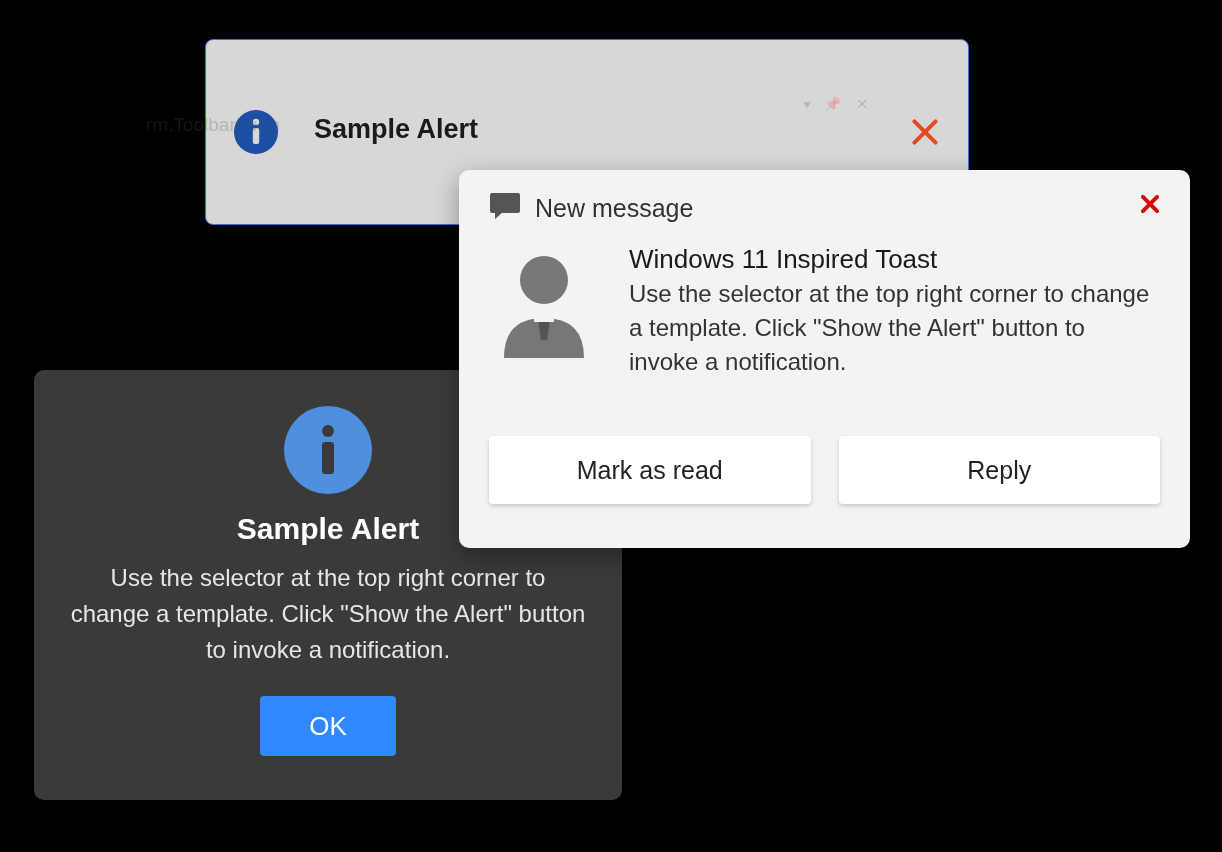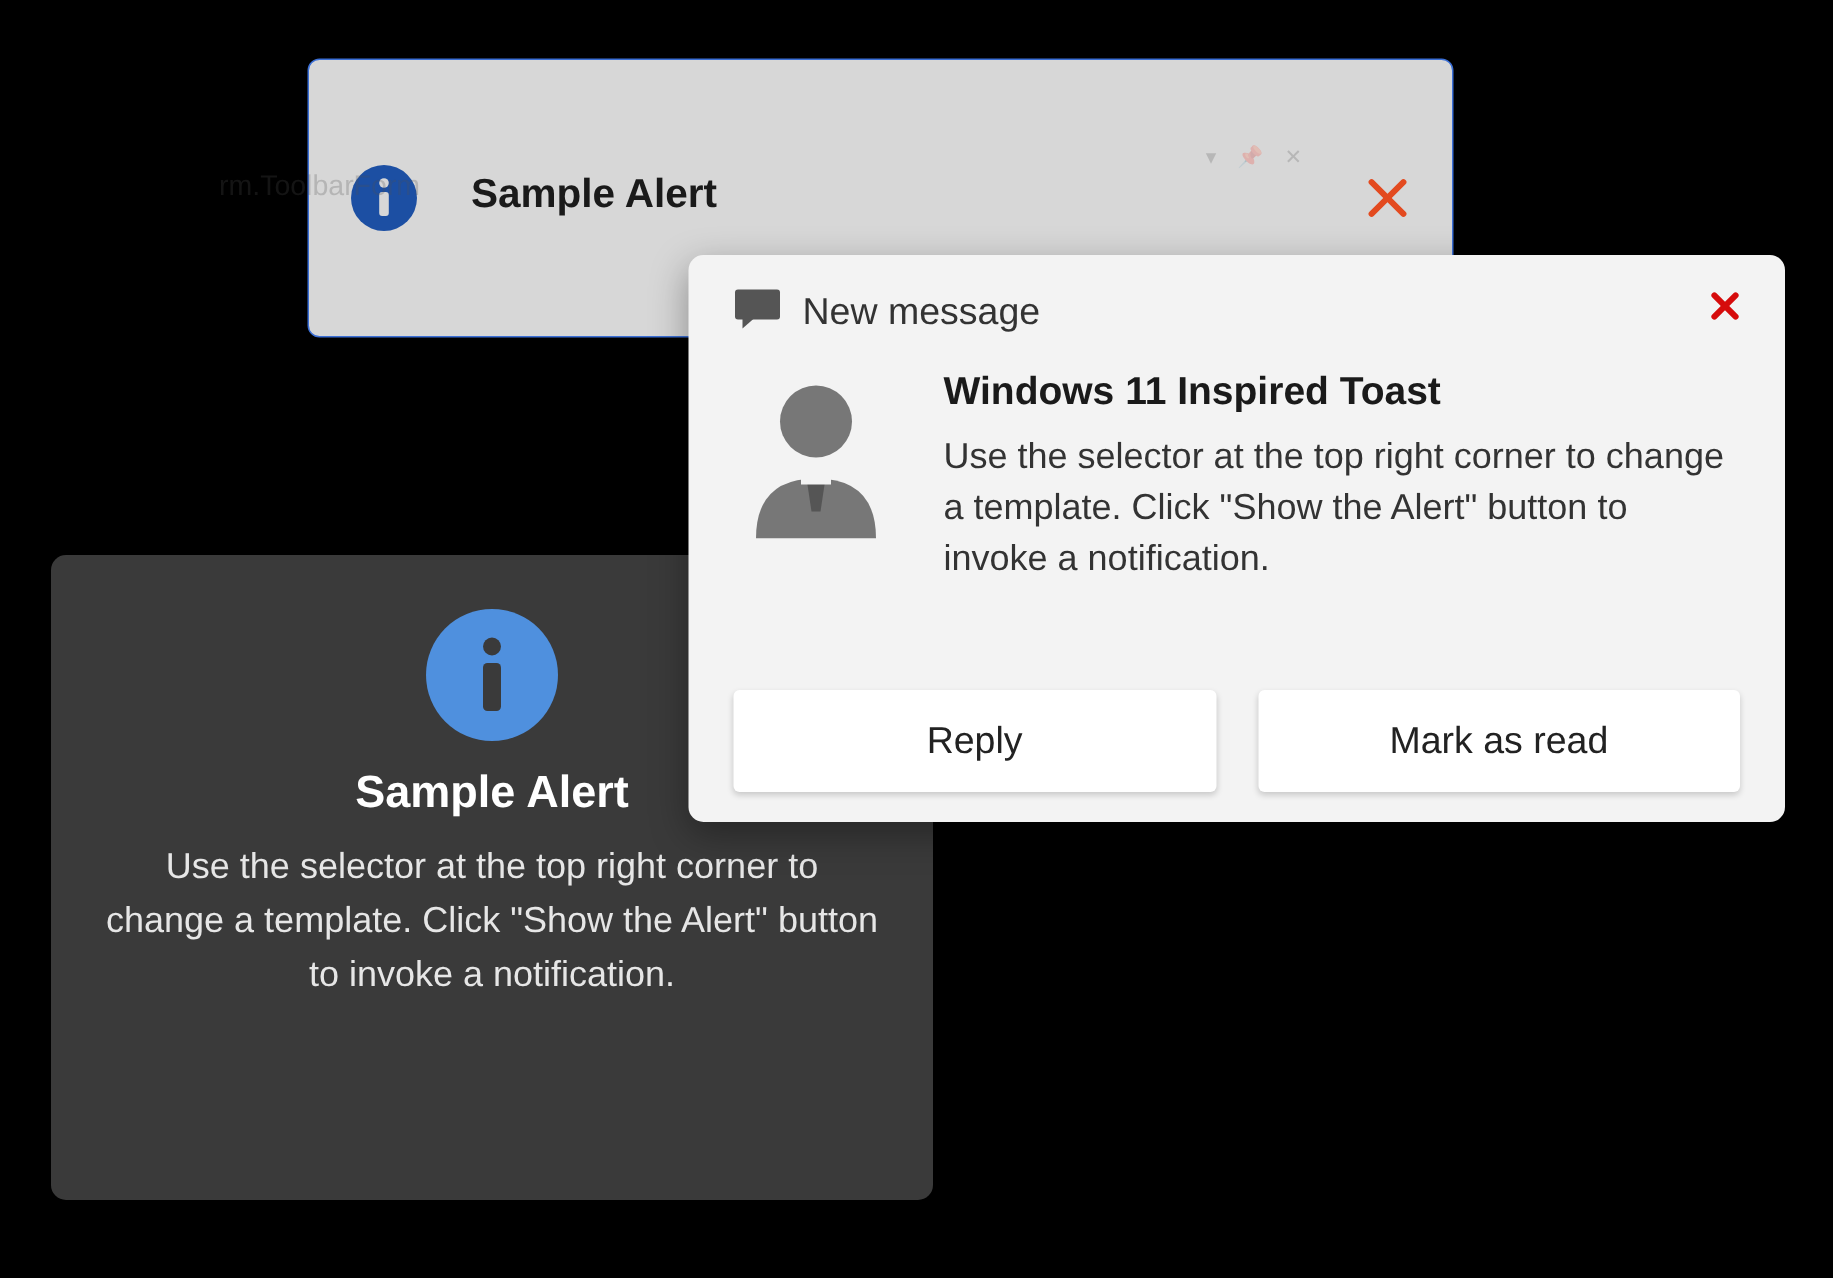--- a/index.html
+++ b/index.html
@@ -77,21 +77,21 @@
   
   .toast {
     position: absolute;
     left: 459px;
     top: 170px;
     width: 731px;
     height: 378px;
     background: #f3f3f3;
     border-radius: 10px;
     box-shadow: 0 8px 25px rgba(0,0,0,0.35);
-    padding: 22px 30px 20px 30px;
+    padding: 22px 30px 44px 30px;
     display: flex;
     flex-direction: column;
   }
   .toast-header {
     display: flex;
     align-items: center;
     gap: 14px;
     margin-bottom: 20px;
   }
   .toast-header .title {
@@ -115,23 +115,23 @@
     width: 110px;
     flex: 0 0 110px;
     display: flex;
     align-items: flex-start;
     justify-content: center;
     padding-top: 4px;
   }
   .toast-body .text-col { flex: 1; }
   .toast-body .heading {
     font-size: 26px;
-    font-weight: 700;
+    font-weight: 400;
     color: #1a1a1a;
-    margin-bottom: 12px;
+    margin-bottom: 2px;
   }
   .toast-body .desc {
     font-size: 24px;
     line-height: 1.42;
     color: #333;
   }
   .toast-actions {
     display: flex;
     gap: 28px;
     margin-top: 22px;
@@ -233,20 +233,21 @@
 <div class="alert2">
   <div class="info-icon">
     <svg viewBox="0 0 88 88" width="88" height="88">
       <circle cx="44" cy="44" r="44" fill="#4f90de"></circle>
       <circle cx="44" cy="25" r="6" fill="#3a3a3a"></circle>
       <rect x="38" y="36" width="12" height="32" rx="3" fill="#3a3a3a"></rect>
     </svg>
   </div>
   <div class="title">Sample Alert</div>
   <div class="body">Use the selector at the top right corner to change a template. Click "Show the Alert" button to invoke a notification.</div>
+  <button>OK</button>
 </div>
 
 <div class="toast">
   <div class="toast-header">
     <span>
       <svg width="32" height="28" viewBox="0 0 32 28">
         <rect x="1" y="1" width="30" height="20" rx="2" fill="#555"></rect>
         <polygon points="6,20 6,27 14,20" fill="#555"></polygon>
       </svg>
     </span>
@@ -261,16 +262,16 @@
         <polygon points="44,72 56,72 53,92 47,92" fill="#555"></polygon>
         <rect x="40" y="68" width="20" height="6" fill="#f3f3f3"></rect>
       </svg>
     </div>
     <div class="text-col">
       <div class="heading">Windows 11 Inspired Toast</div>
       <div class="desc">Use the selector at the top right corner to change a template. Click "Show the Alert" button to invoke a notification.</div>
     </div>
   </div>
   <div class="toast-actions">
+    <button>Mark as read</button>
     <button>Reply</button>
-    <button>Mark as read</button>
   </div>
 </div>
 
 </body></html>

